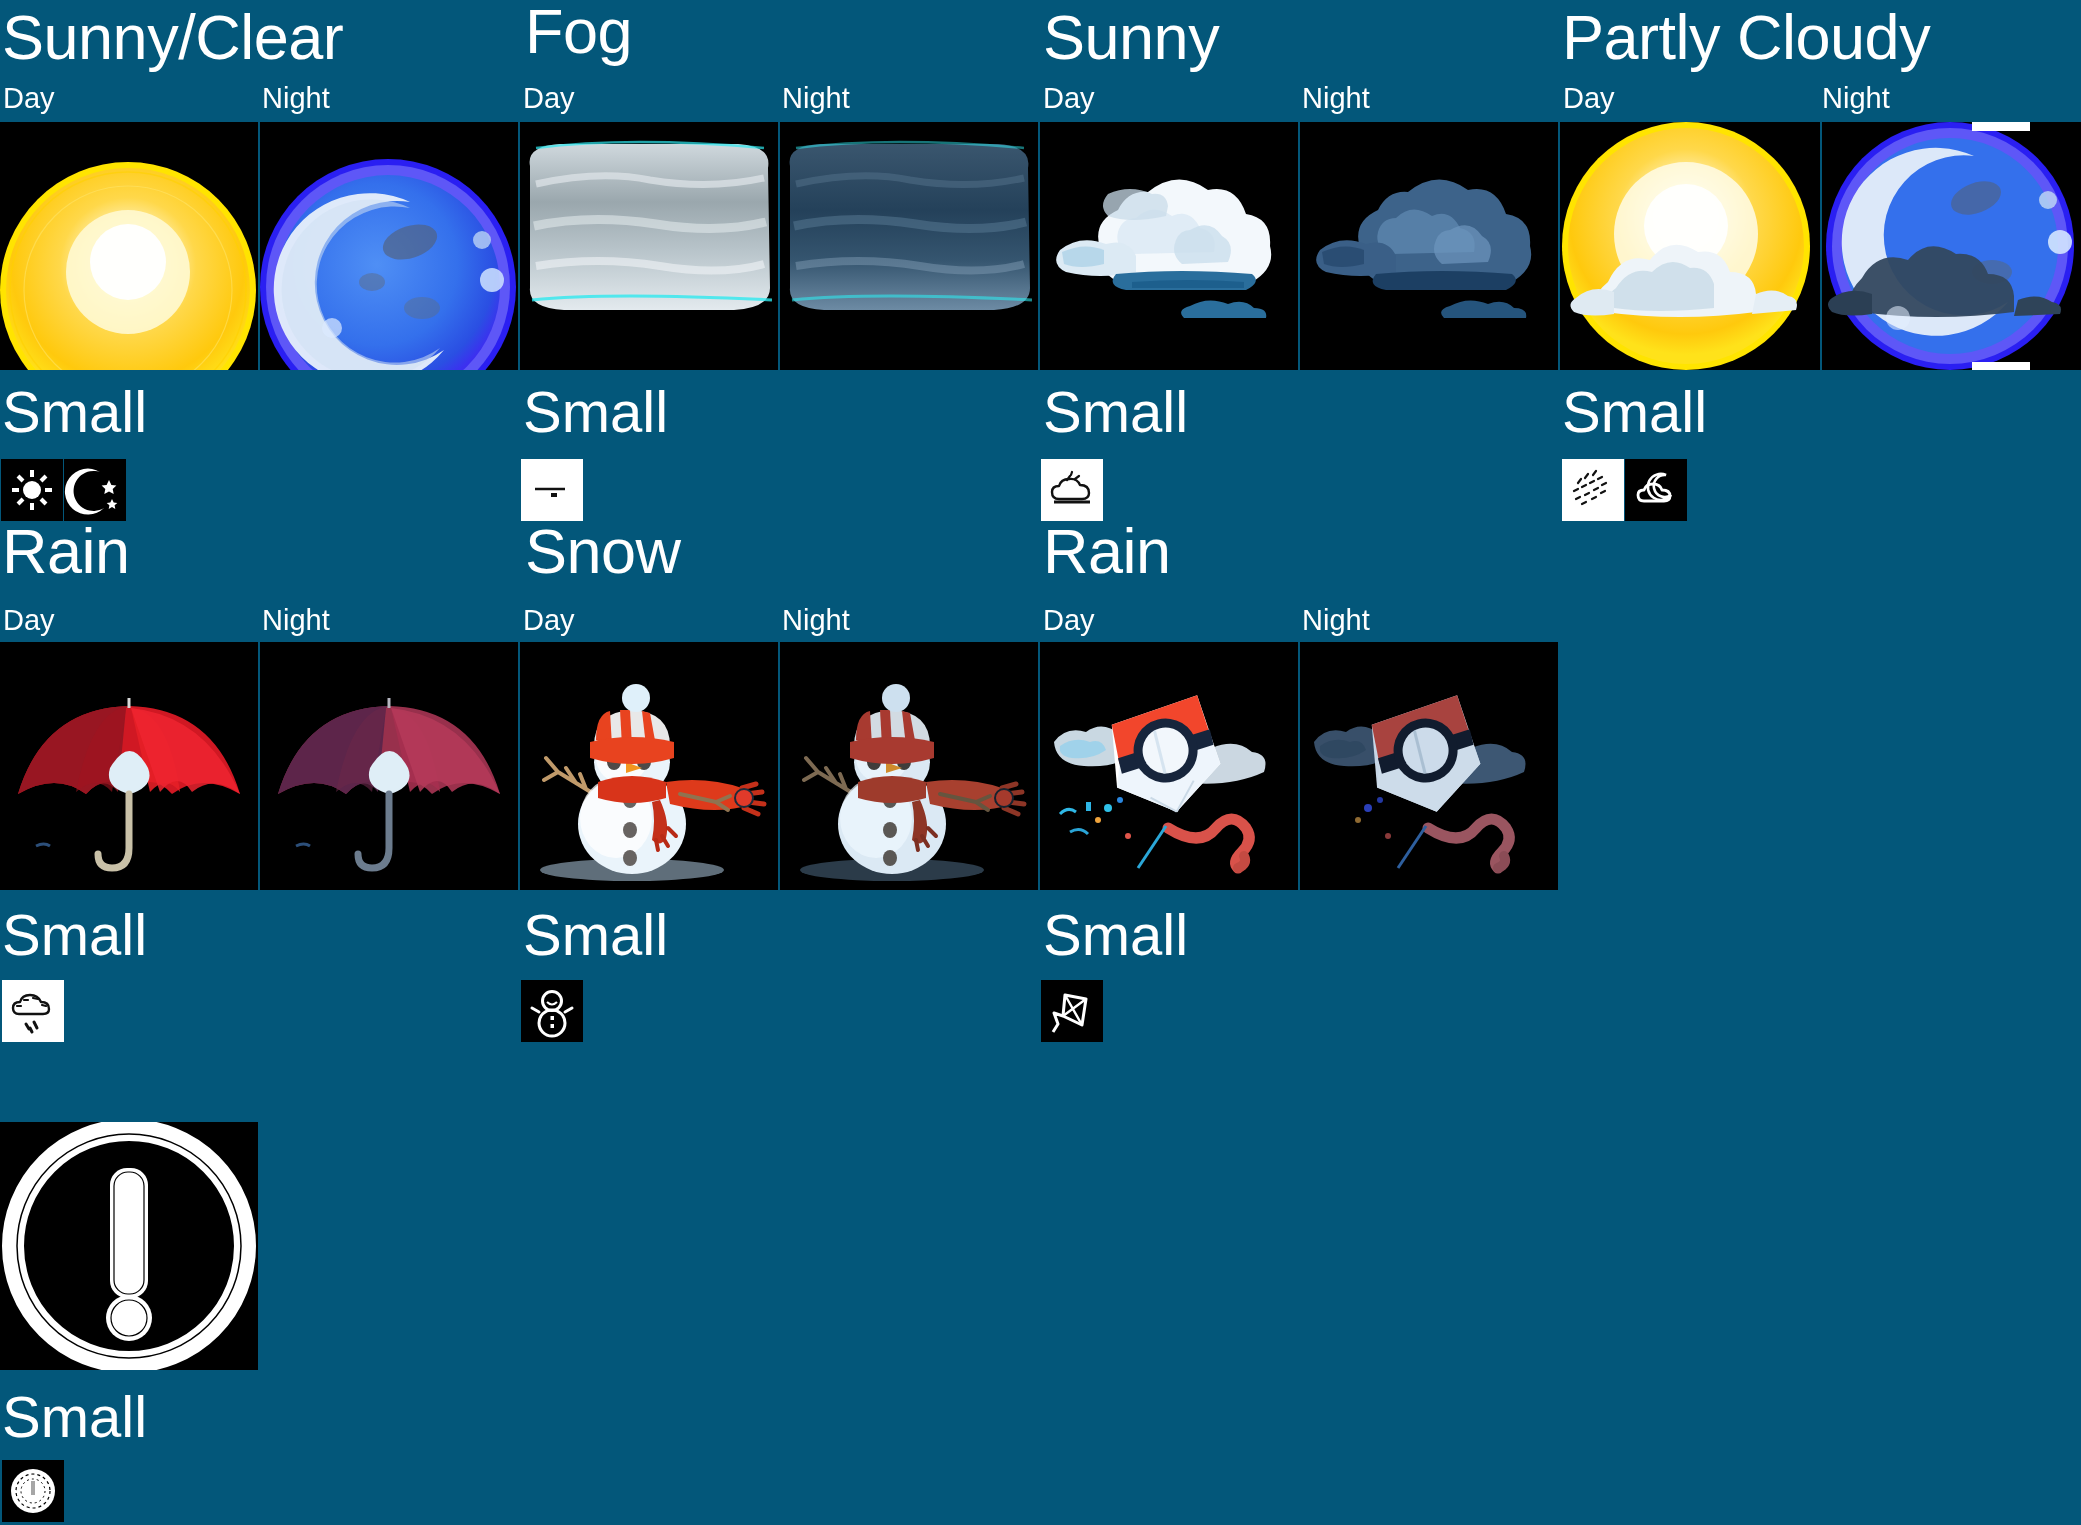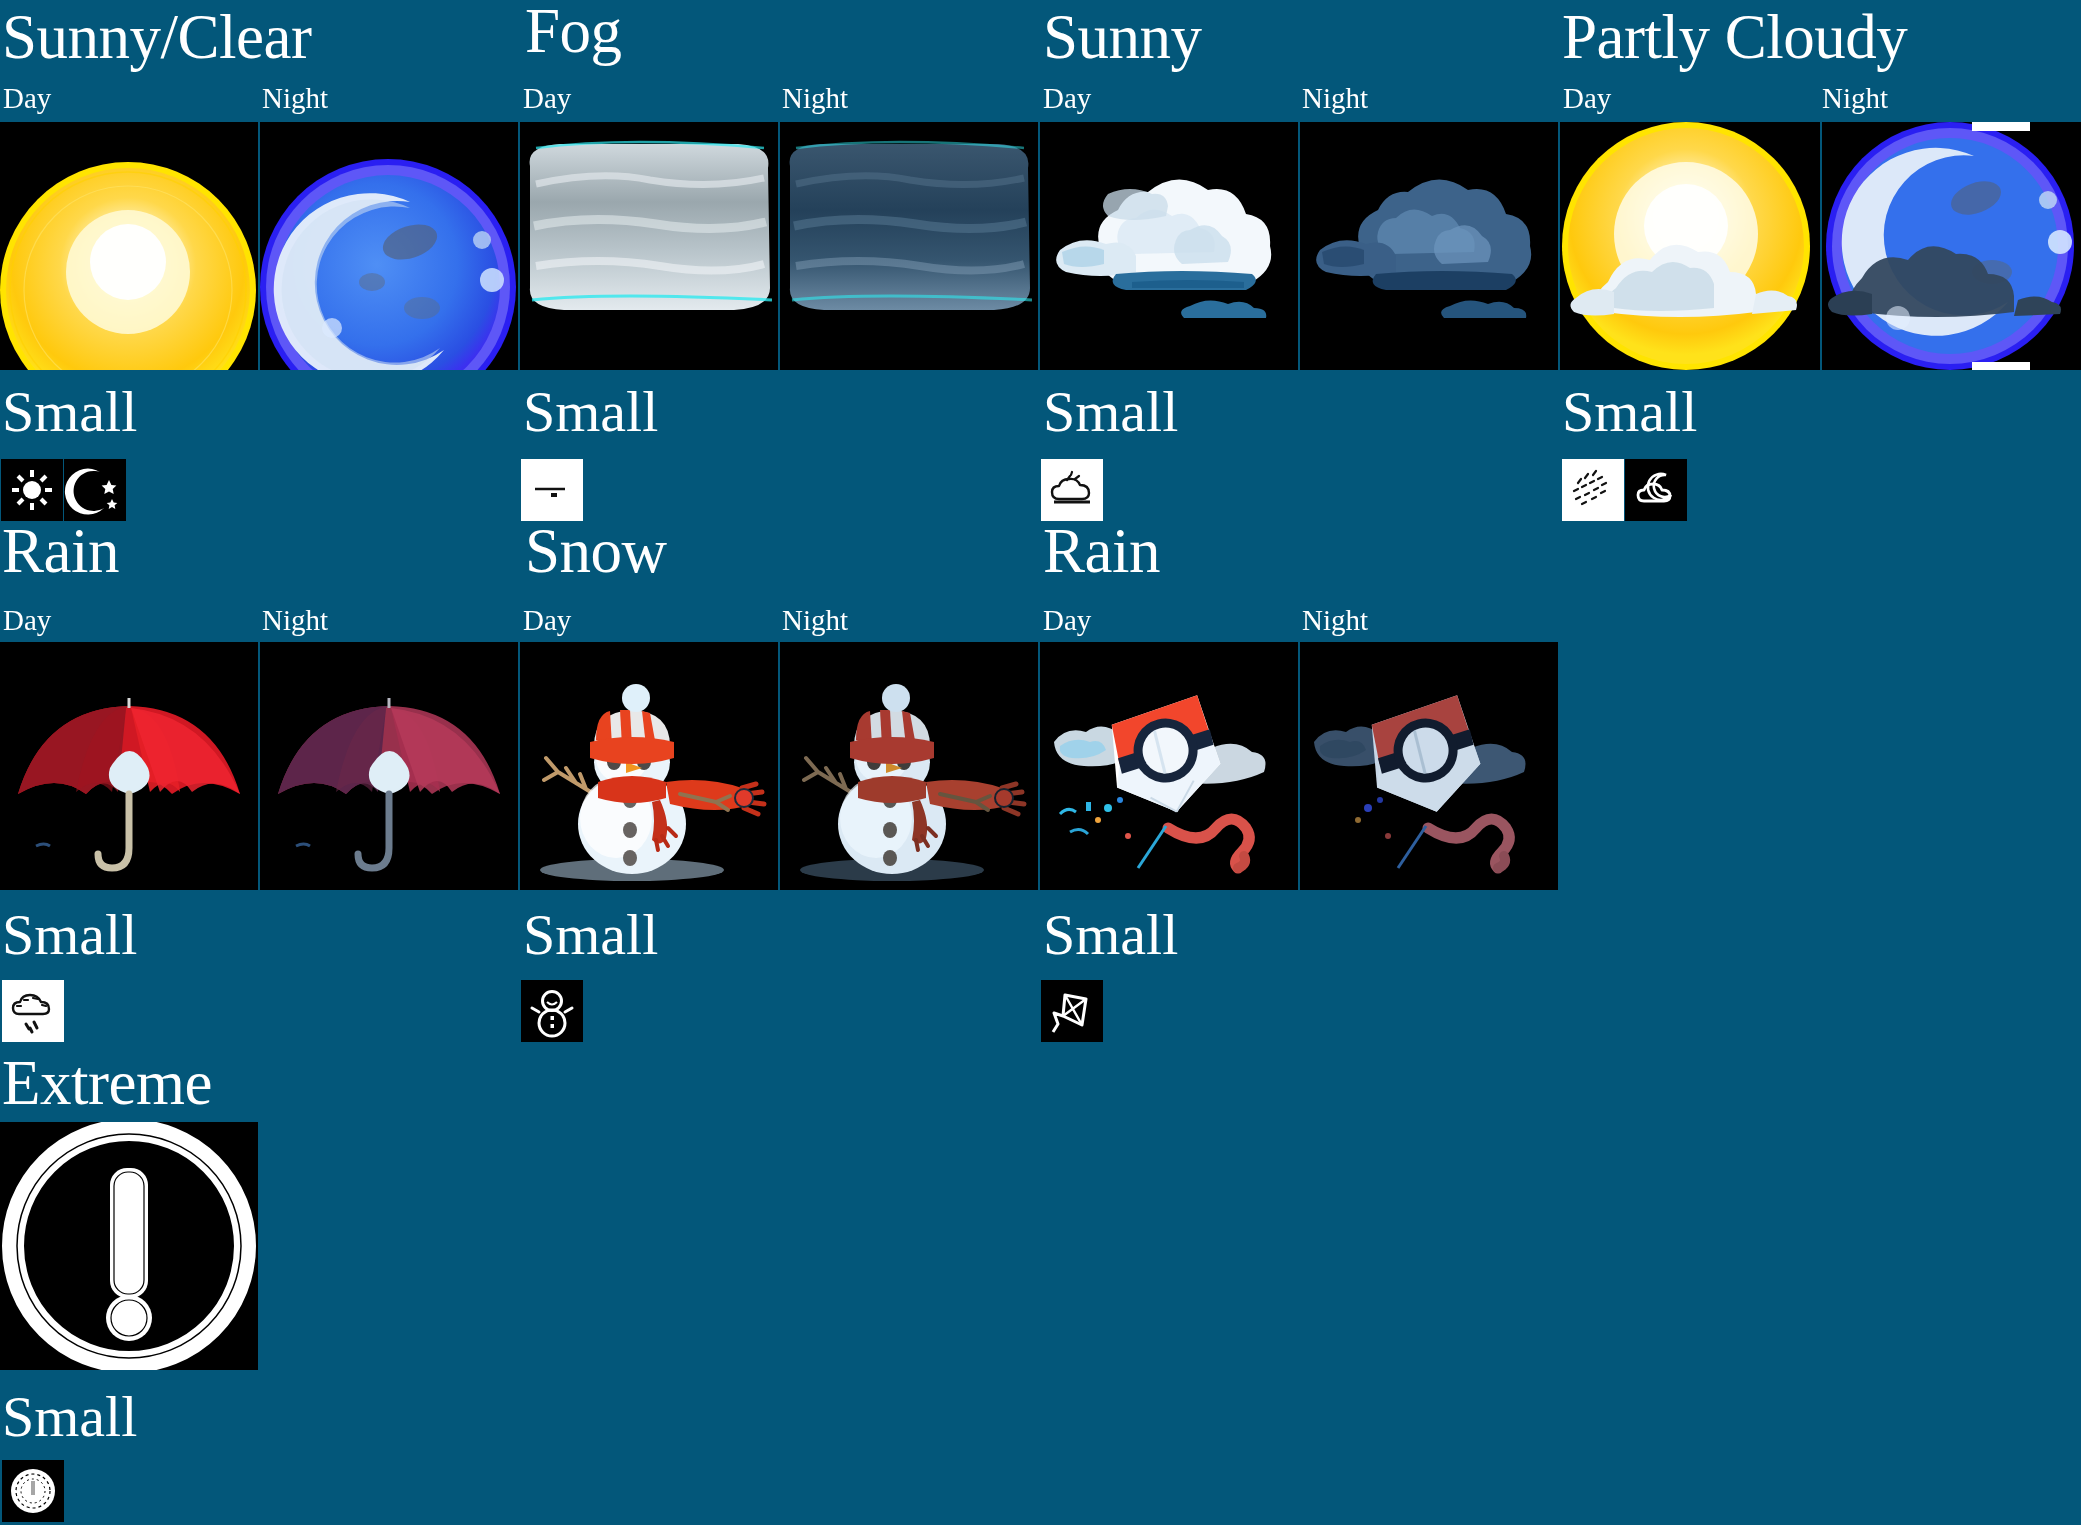--- a/index.html
+++ b/index.html
@@ -9,21 +9,20 @@
     background: #03577a;
     width: 2081px; height: 1525px;
     overflow: hidden;
     font-family: "Liberation Sans", sans-serif;
   }
   .sheet {
     position: relative;
     width: 1691px;
     height: 1525px;
     background: #03577a;
-    font-family: Liberation Serif, serif;
   }
 
   
   .group-title {
     position: absolute;
     color: #ffffff;
     font-size: 63px;
     line-height: 63px;
     font-weight: 400;
     letter-spacing: -0.5px;
@@ -536,21 +535,20 @@
 
   <div class="smalltile black" style="left:1041px; top:980px; width:62px; height:62px;">
     <svg viewBox="0 0 62 62">
       <rect width="62" height="62" fill="#000"></rect>
       <path d="M24 15 L45 19 L41 45 L22 36 Z" fill="none" stroke="#fff" stroke-width="3" stroke-linejoin="round"></path>
       <path d="M24 15 L41 45 M45 19 L22 36" stroke="#fff" stroke-width="2.4"></path>
       <path d="M22 36 L13 33 L17 44 L12 52" stroke="#fff" stroke-width="3" fill="none" stroke-linejoin="round"></path>
     </svg>
   </div>
 
-  <div class="group-title" style="left:2px; top:1052px;">Extreme</div>
 
   <div class="big-extreme" style="left:0px; top:1122px; width:258px; height:248px;">
     <svg viewBox="0 0 258 248">
       <rect width="258" height="248" fill="#000"></rect>
       <circle cx="129" cy="124" r="116" fill="none" stroke="#ffffff" stroke-width="22"></circle>
       <circle cx="129" cy="124" r="112" fill="none" stroke="#000000" stroke-width="1.5"></circle>
       <circle cx="129" cy="124" r="100" fill="none" stroke="#000000" stroke-width="1.5"></circle>
       <g fill="#ffffff">
         <rect x="110" y="46" width="38" height="130" rx="17"></rect>
         <circle cx="129" cy="196" r="23"></circle>

